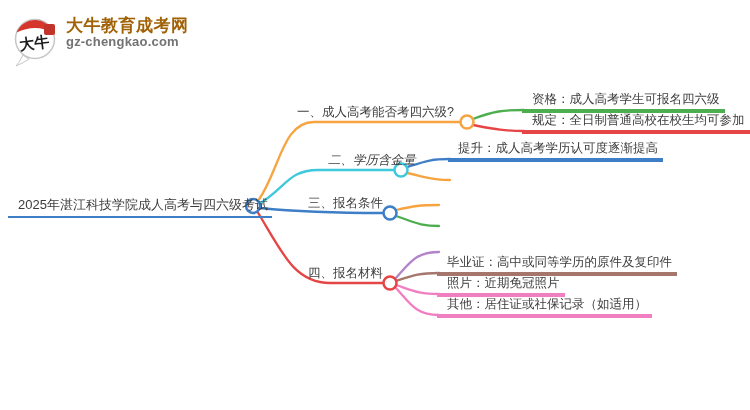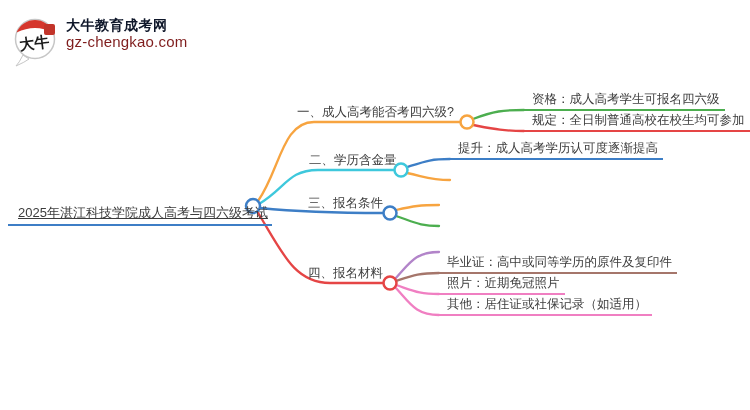--- a/index.html
+++ b/index.html
@@ -8,34 +8,34 @@
     overflow:hidden;
     font-family:"Liberation Sans","DejaVu Sans",sans-serif;
   }
   .stage { position:absolute; left:0; top:0; width:750px; height:410px; }
   svg.connectors { position:absolute; left:0; top:0; display:block; }
 
   
   .logo { position:absolute; left:13px; top:15px; display:flex; align-items:flex-start; gap:7px; }
   .logo-icon { width:46px; height:52px; flex:0 0 auto; }
   .logo-text { display:flex; flex-direction:column; padding-top:2px; }
-  .logo-name { color:#0f172a; font-weight:bold; font-size:14px; line-height:17px; letter-spacing:0.5px; }
-  .logo-domain { color:#7f1d1d; font-weight:normal; font-size:15px; line-height:15px; letter-spacing:0.2px; }
+  .logo-name { color:#a16207; font-weight:bold; font-size:17px; line-height:17px; letter-spacing:0.5px; }
+  .logo-domain { color:#737373; font-weight:bold; font-size:13px; line-height:15px; letter-spacing:0.2px; }
 
   
   .node { position:absolute; white-space:nowrap; color:#3d3d3d; font-size:12.5px; line-height:15px; }
-  .leaf { padding:0 5px 2px 10px; border-bottom:2px solid #000000; }
+  .leaf { padding:0 5px 2px 10px; border-bottom:4px solid #000000; }
   .root {
     font-size:13px; line-height:16px; color:#3c3c3c;
     padding:0 4px 3px 10px; border-bottom:2.5px solid #3d7ec6;
   }
 
-  #n-root { left:8px;   top:205px;text-decoration:underline; }
+  #n-root { left:8px;   top:197px; }
   #n-b1   { left:297px; top:105px; }
-  #n-b2   { left:309px; top:153px; }
+  #n-b2   { left:328px; top:153px;font-style:italic; }
   #n-b3   { left:308px; top:196px;text-align:center; }
   #n-b4   { left:308px; top:266px;text-align:right; }
 
   #n-b1c1 { left:522px; top:92px;  border-color:#4cae4f; }
   #n-b1c2 { left:522px; top:113px; border-color:#e54545; }
   #n-b2c1 { left:448px; top:141px; border-color:#3d7ec6;text-align:center; }
   #n-b2c2 { left:448px; top:162px; border-color:#f7a440; }
   #n-b3c1 { left:437px; top:187px; border-color:#f7a440; }
   #n-b3c2 { left:437px; top:208px; border-color:#4cae4f; }
   #n-b4c1 { left:437px; top:234px; border-color:#b284c9; }

